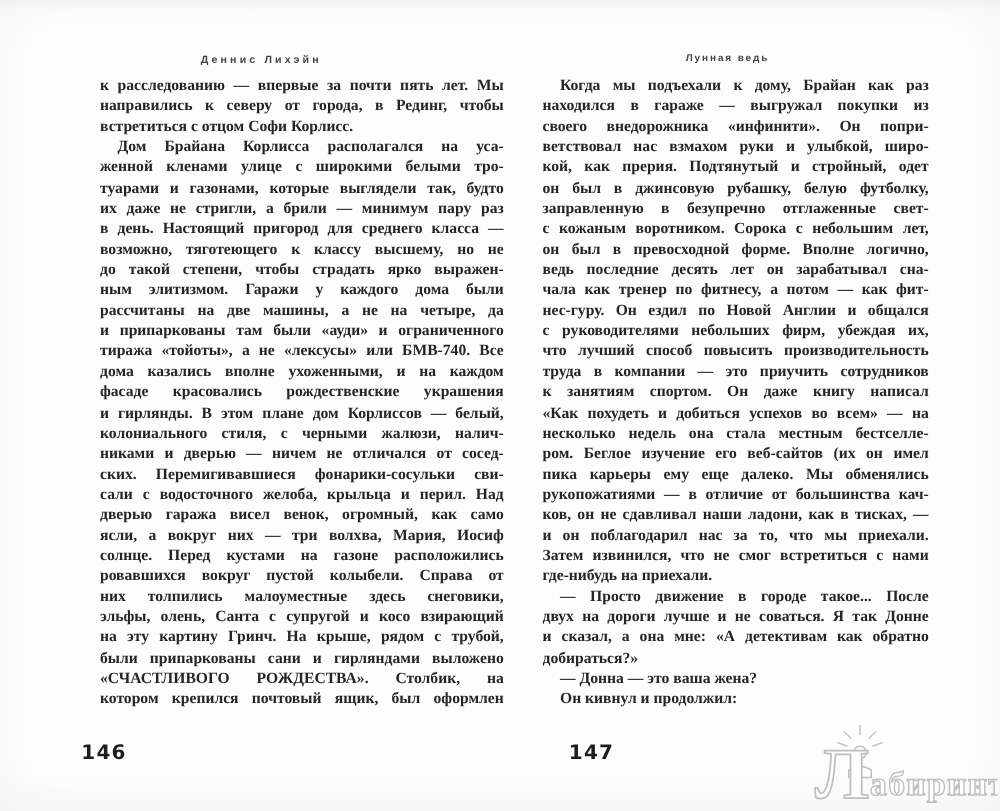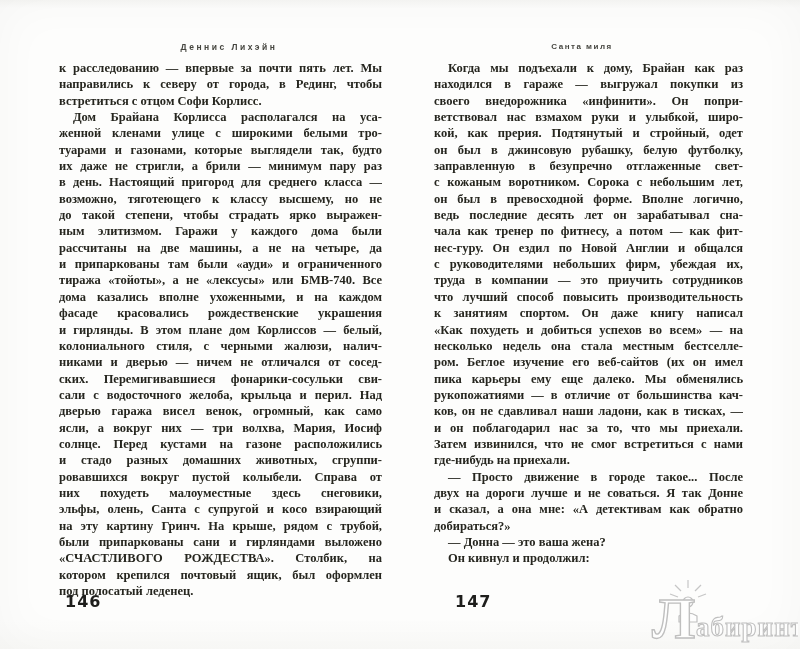--- a/index.html
+++ b/index.html
@@ -14,28 +14,28 @@
     position:absolute;inset:0;
     background:linear-gradient(180deg,#f6f6f4 0px,#fdfdfc 8px,#fdfdfc 620px,#fafaf8 649px);
     box-shadow:inset 0 0 50px rgba(0,0,0,0.03);
   }
   .page-header{
     position:absolute;top:42px;
     font-family:"Liberation Sans", sans-serif;
     font-weight:700;color:#45453f;
     text-align:center;
   }
-  .ph-left{left:78px;width:302px;font-size:8.5px;letter-spacing:2.5px;}
+  .ph-left{left:58px;width:302px;font-size:8.5px;letter-spacing:2.5px;}
   .ph-right{left:434px;width:296px;font-size:8px;letter-spacing:1.5px;}
   .text-block{
     position:absolute;top:60px;
     font-size:12.5px;line-height:16.35px;
     font-weight:700;color:#26261f;
   }
-  .tb-left{left:59px;width:323px;}
+  .tb-left{left:80px;width:323px;}
   .tb-right{left:434px;width:309px;}
   .line{
     height:16.35px;overflow:hidden;
     text-align:justify;text-align-last:justify;
     white-space:normal;
   }
   .line.para-end{text-align-last:left;}
   .line.indent{text-indent:14px;}
   .page-number{
     position:absolute;top:592px;height:20px;
@@ -76,52 +76,50 @@
         <div class="line">дома казались вполне ухоженными, и на каждом</div>
         <div class="line">фасаде красовались рождественские украшения</div>
         <div class="line">и гирлянды. В этом плане дом Корлиссов — белый,</div>
         <div class="line">колониального стиля, с черными жалюзи, налич-</div>
         <div class="line">никами и дверью — ничем не отличался от сосед-</div>
         <div class="line">ских. Перемигивавшиеся фонарики-сосульки сви-</div>
         <div class="line">сали с водосточного желоба, крыльца и перил. Над</div>
         <div class="line">дверью гаража висел венок, огромный, как само</div>
         <div class="line">ясли, а вокруг них — три волхва, Мария, Иосиф</div>
         <div class="line">солнце. Перед кустами на газоне расположились</div>
-        <div class="line">и стадо разных домашних животных, сгруппи-</div>
         <div class="line">ровавшихся вокруг пустой колыбели. Справа от</div>
-        <div class="line">них похудеть малоуместные здесь снеговики,</div>
+        <div class="line">них толпились малоуместные здесь снеговики,</div>
         <div class="line">эльфы, олень, Санта с супругой и косо взирающий</div>
         <div class="line">на эту картину Гринч. На крыше, рядом с трубой,</div>
         <div class="line">были припаркованы сани и гирляндами выложено</div>
         <div class="line">«СЧАСТЛИВОГО РОЖДЕСТВА». Столбик, на</div>
         <div class="line">котором крепился почтовый ящик, был оформлен</div>
-        <div class="line para-end">под полосатый леденец.</div>
       </div>
     <div class="page-number pn-left">146</div>
   </div>
 
   <div>
-    <div class="page-header ph-right">Санта миля</div>
+    <div class="page-header ph-right">Лунная ведь</div>
     <div class="text-block tb-right">
 
     <div class="line indent">Когда мы подъехали к дому, Брайан как раз</div>
         <div class="line">находился в гараже — выгружал покупки из</div>
         <div class="line">своего внедорожника «инфинити». Он попри-</div>
         <div class="line">ветствовал нас взмахом руки и улыбкой, широ-</div>
         <div class="line">кой, как прерия. Подтянутый и стройный, одет</div>
         <div class="line">он был в джинсовую рубашку, белую футболку,</div>
         <div class="line">заправленную в безупречно отглаженные свет-</div>
         <div class="line">с кожаным воротником. Сорока с небольшим лет,</div>
         <div class="line">он был в превосходной форме. Вполне логично,</div>
         <div class="line">ведь последние десять лет он зарабатывал сна-</div>
         <div class="line">чала как тренер по фитнесу, а потом — как фит-</div>
         <div class="line">нес-гуру. Он ездил по Новой Англии и общался</div>
         <div class="line">с руководителями небольших фирм, убеждая их,</div>
+        <div class="line">что лучший способ повысить производительность</div>
         <div class="line">труда в компании — это приучить сотрудников</div>
-        <div class="line">что лучший способ повысить производительность</div>
         <div class="line">к занятиям спортом. Он даже книгу написал</div>
         <div class="line">«Как похудеть и добиться успехов во всем» — на</div>
         <div class="line">несколько недель она стала местным бестселле-</div>
         <div class="line">ром. Беглое изучение его веб-сайтов (их он имел</div>
         <div class="line">пика карьеры ему еще далеко. Мы обменялись</div>
         <div class="line">рукопожатиями — в отличие от большинства кач-</div>
         <div class="line">ков, он не сдавливал наши ладони, как в тисках, —</div>
         <div class="line">и он поблагодарил нас за то, что мы приехали.</div>
         <div class="line">Затем извинился, что не смог встретиться с нами</div>
         <div class="line para-end">где-нибудь на приехали.</div>

